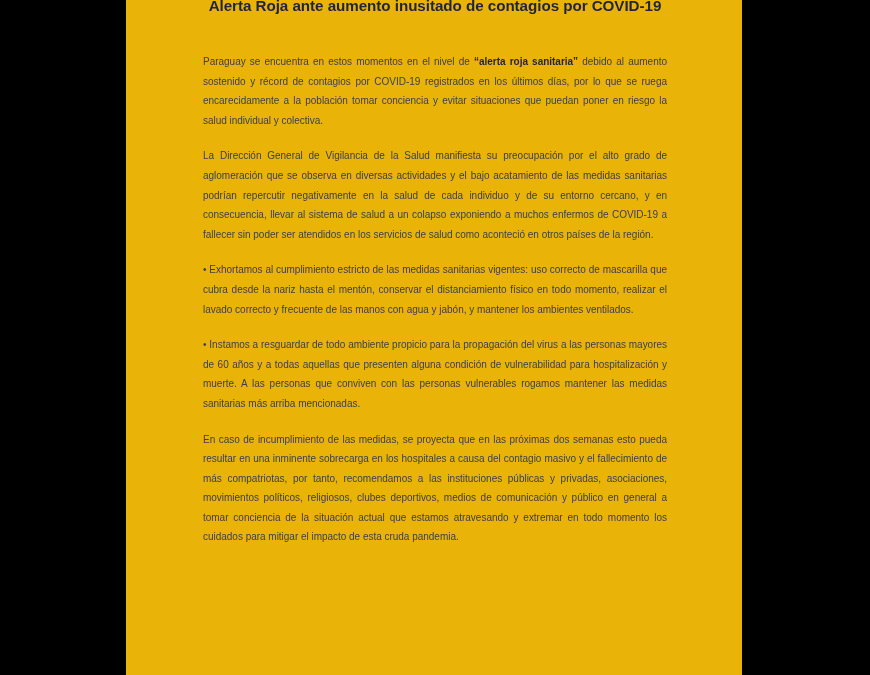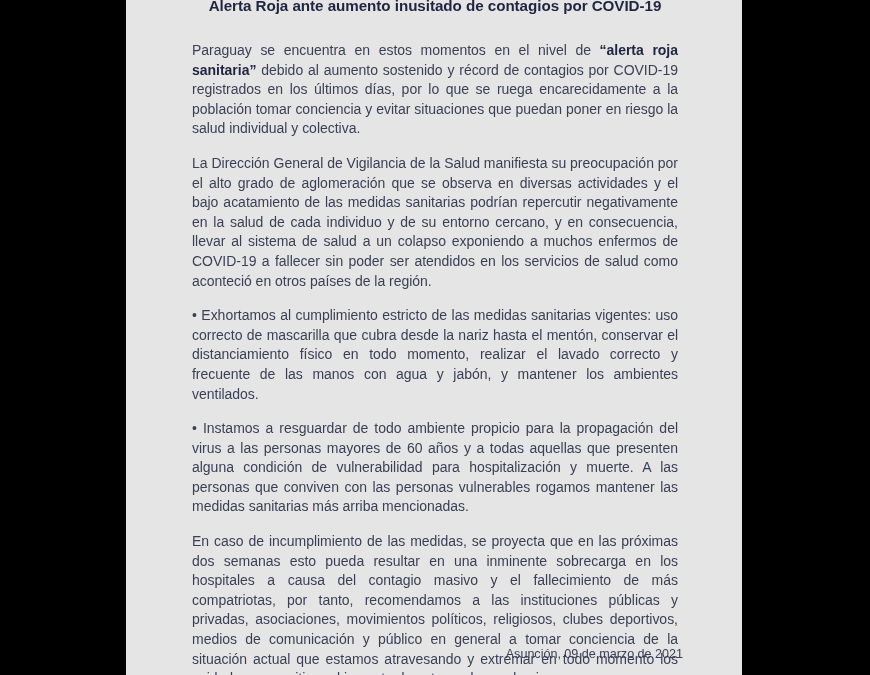--- a/index.html
+++ b/index.html
@@ -15,21 +15,21 @@
     overflow: hidden;
   }
 
   
   #page-sheet {
     position: absolute;
     left: 126px;
     top: 0;
     width: 616px;
     height: 675px;
-    background: #e5e5e5;
+    background: #eab308;
     box-sizing: border-box;
   }
 
   
   #text-column {
     position: absolute;
     left: 61px;
     top: 0;
     width: 496px;
   }
@@ -41,23 +41,23 @@
     font-weight: bold;
     line-height: 18px;
     color: #1f2440;
     text-align: center;
     letter-spacing: -0.05px;
     
     margin-top: -3px;
   }
 
   .para {
-    margin: 5px;
+    margin: 16px;
     padding: 0;
-    font-size: 14px;
+    font-size: 10px;
     line-height: 19.6px;
     color: #3a3f55;
     text-align: justify;
     text-justify: inter-word;
     letter-spacing: -0.02px;
   }
 
   .para + .para {
     margin-top: 15px;
   }
@@ -106,17 +106,14 @@
 
     <p class="para">• Exhortamos al cumplimiento estricto de las medidas sanitarias vigentes: uso correcto de mascarilla que cubra desde la nariz hasta el mentón, conservar el distanciamiento físico en todo momento, realizar el lavado correcto y frecuente de las manos con agua y jabón, y mantener los ambientes ventilados.</p>
 
 
     <p class="para">• Instamos a resguardar de todo ambiente propicio para la propagación del virus a las personas mayores de 60 años y a todas aquellas que presenten alguna condición de vulnerabilidad para hospitalización y muerte. A las personas que conviven con las personas vulnerables rogamos mantener las medidas sanitarias más arriba mencionadas.</p>
 
     <p class="para">En caso de incumplimiento de las medidas, se proyecta que en las próximas dos semanas esto pueda resultar en una inminente sobrecarga en los hospitales a causa del contagio masivo y el fallecimiento de más compatriotas, por tanto, recomendamos  a las instituciones públicas y privadas, asociaciones, movimientos políticos, religiosos, clubes deportivos, medios de comunicación y público en general a tomar conciencia de la situación actual que estamos atravesando y extremar en todo momento los cuidados para mitigar el impacto de esta cruda pandemia.</p>
 
   </div>
 
-  <div class="signoff-wrap">
-    <p class="signoff">Asunción, 09 de marzo de 2021</p>
-  </div>
 
 </div>
 
 </body></html>

